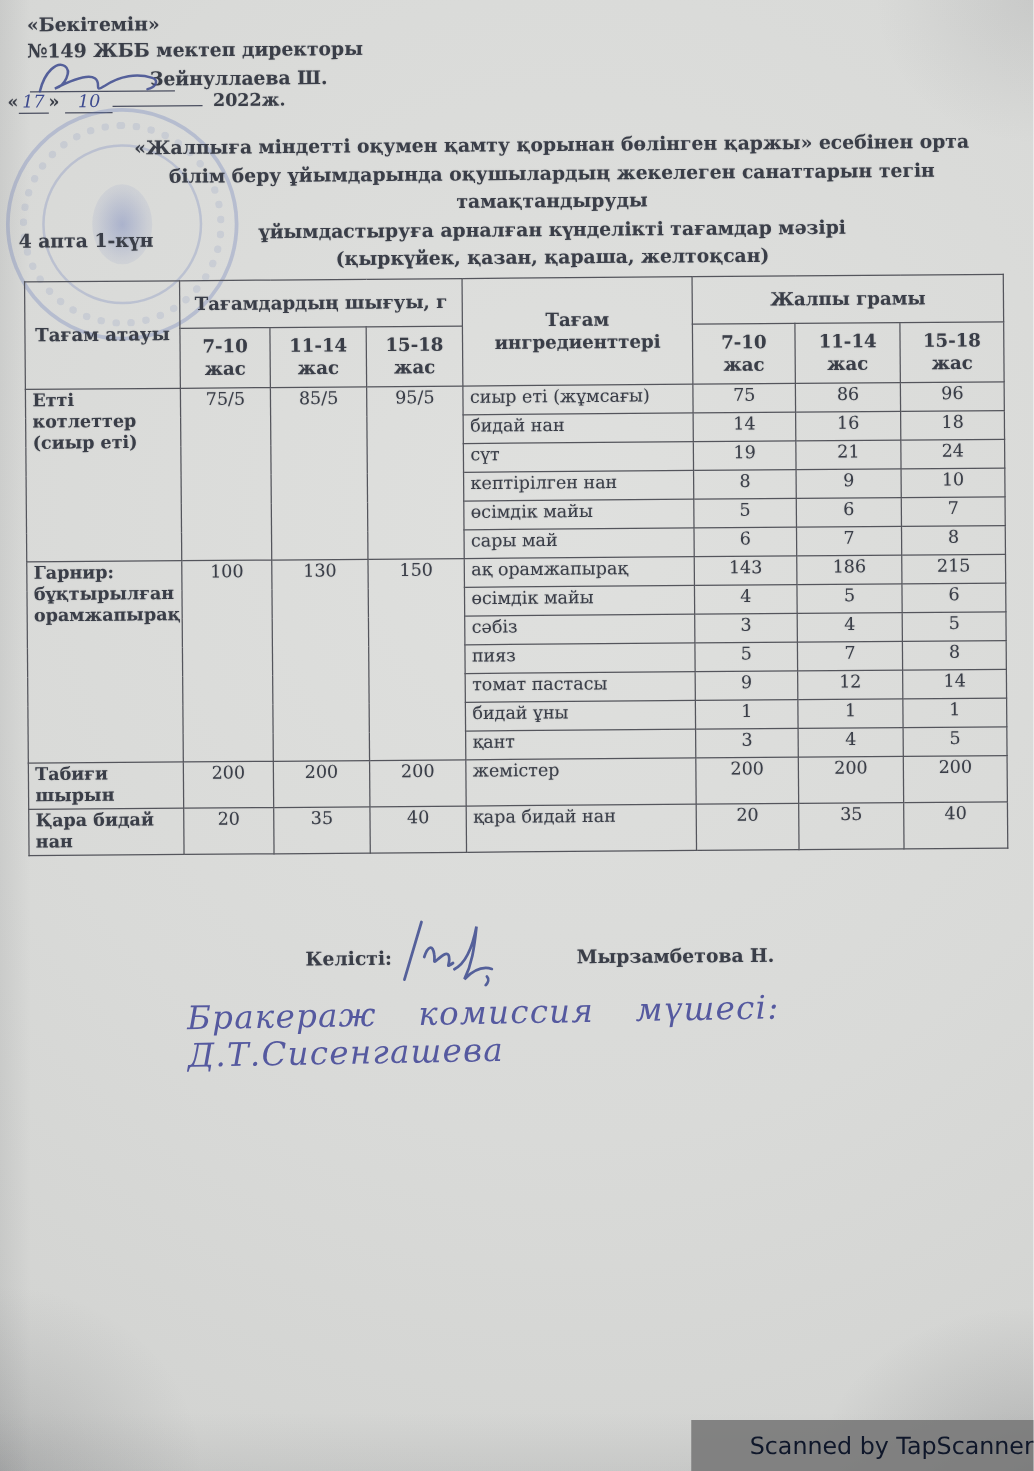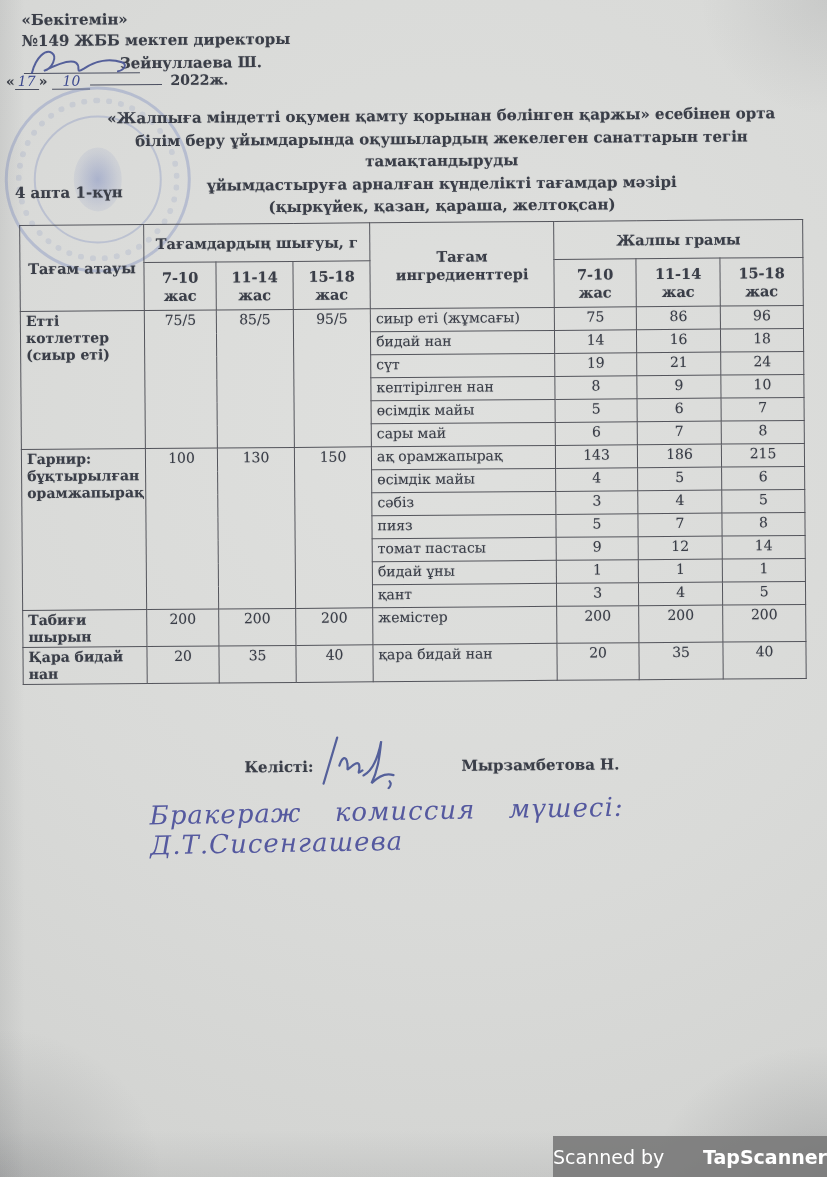--- a/index.html
+++ b/index.html
@@ -64,23 +64,23 @@
   
   .agreed-label{position:absolute;left:243px;top:757px;font-size:15px;font-weight:bold;}
   .sig2{position:absolute;left:312px;top:731px;}
   .agreed-name{position:absolute;left:460px;top:757px;font-size:15px;font-weight:bold;}
   .hw-note{position:absolute;left:148px;top:795px;width:640px;
          font-style:italic;font-size:26px;letter-spacing:1px;word-spacing:24px;
          color:#4a4f9b;transform:rotate(-0.6deg);text-shadow:none;opacity:.92;}
 
   
   .scan-bar{position:absolute;left:553px;top:1136px;width:274px;height:41px;z-index:6;
-         background:rgba(123,123,123,.92);display:flex;align-items:center;justify-content:space-between;
-         font-family:"DejaVu Sans",sans-serif;font-size:19px;color:#ffffff;}
-  .scan-bar .b{font-weight:bold;margin-left:6px;}
+         background:rgba(123,123,123,.92);display:flex;align-items:center;justify-content:flex-end;
+         font-family:"DejaVu Sans",sans-serif;font-size:19px;color:#0f172a;}
+  .scan-bar .b{font-weight:normal;margin-left:6px;}
 </style>
 </head>
 <body>
 
 <div class="page">
   <div class="content doc">
 
     <div class="appr-line1">«Бекітемін»</div>
     <div class="appr-line2">№149 ЖББ мектеп директоры</div>
     <div class="sig1-rule"></div>

